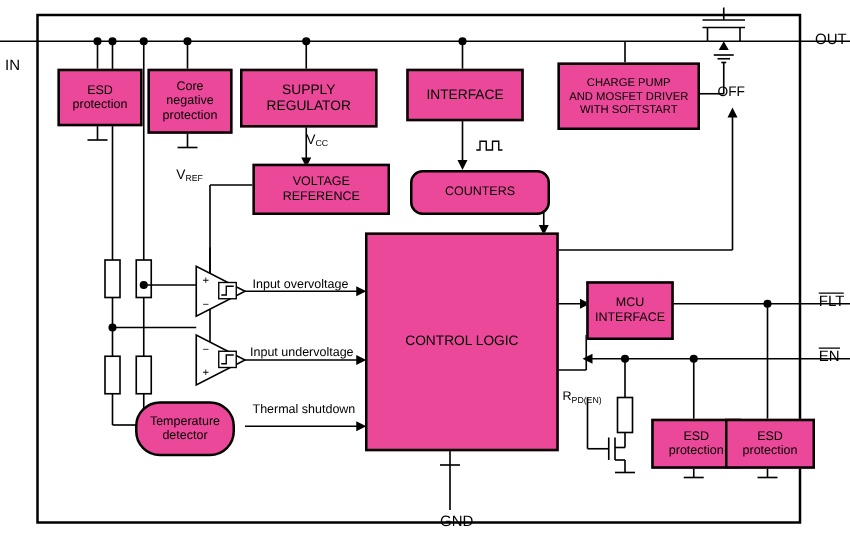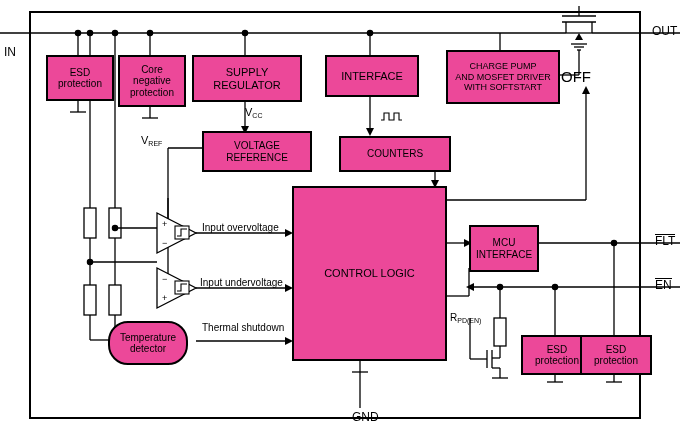--- a/index.html
+++ b/index.html
@@ -234,21 +234,21 @@
   </div>
 </div>
 
 <div class="box" style="left:202px;top:131px;width:106px;height:37px;font-size:10px;">
   <div>
     <span>VOLTAGE</span>
     <span>REFERENCE</span>
   </div>
 </div>
 
-<div class="box" style="left:339px;top:136px;width:108px;height:32px;font-size:10px;">
+<div class="box" style="left:328px;top:136px;width:108px;height:32px;font-size:10px;border-radius:10px;">
   <div>
       <span>COUNTERS</span>
     </div>
 </div>
 
 <div class="box" style="left:292px;top:186px;width:151px;height:171px;font-size:11px;">
   <div>
       <span>CONTROL LOGIC</span>
     </div>
 </div>
@@ -281,21 +281,21 @@
   </div>
 </div>
 
 <div class="pinlbl" style="left:4px;top:24px;margin-top:21px;">IN</div>
 <div class="pinlbl" style="left:652px;top:24px;">OUT</div>
 <div class="pinlbl" style="left:352px;top:410px;">GND</div>
 
 <div class="pinlbl" style="left:655px;top:234px;"><span class="ovr">FLT</span></div>
 <div class="pinlbl" style="left:655px;top:278px;"><span class="ovr">EN</span></div>
 
-<div class="lbl" style="left:561px;top:68px;font-size:15px;">OFF</div>
+<div class="lbl" style="left:574px;top:68px;font-size:11px;">OFF</div>
 
 <div class="lbl" style="left:245px;top:106px;font-size:11px;"><span>V</span><sub>CC</sub></div>
 
 <div class="lbl" style="left:141px;top:134px;font-size:11px;"><span>V</span><sub>REF</sub></div>
 
 <div class="lbl" style="left:202px;top:222px;font-size:10px;">Input overvoltage</div>
 <div class="lbl" style="left:200px;top:277px;font-size:10px;text-align:right;">Input undervoltage</div>
 <div class="lbl" style="left:202px;top:322px;font-size:10px;">Thermal shutdown</div>
 
 <div class="lbl" style="left:450px;top:312px;font-size:10px;"><span>R</span><sub>PD(EN)</sub></div>

